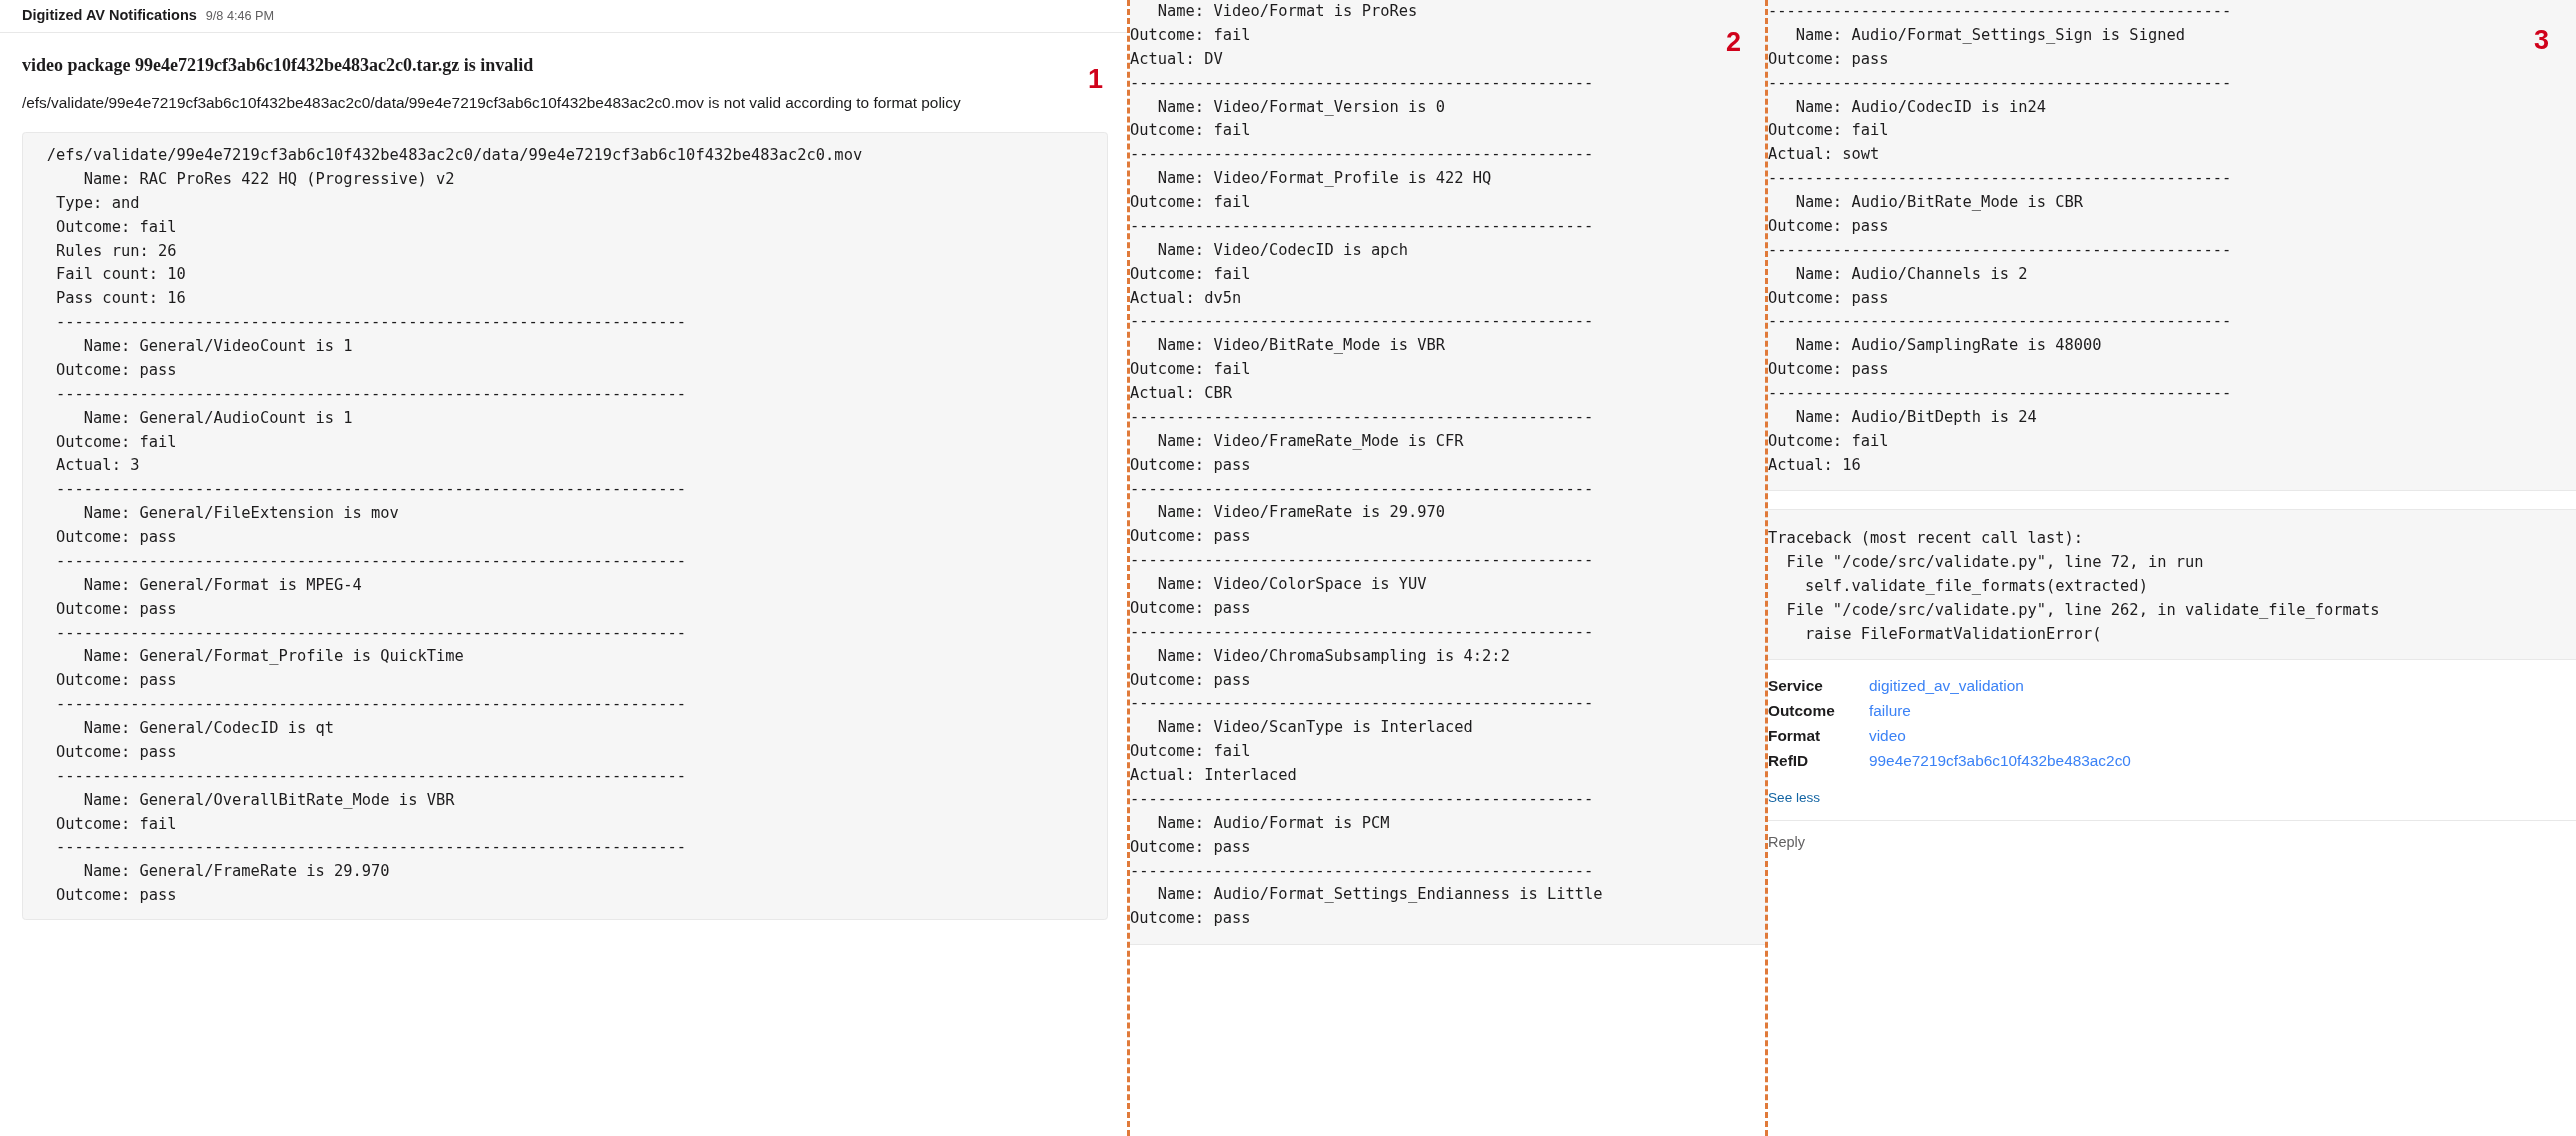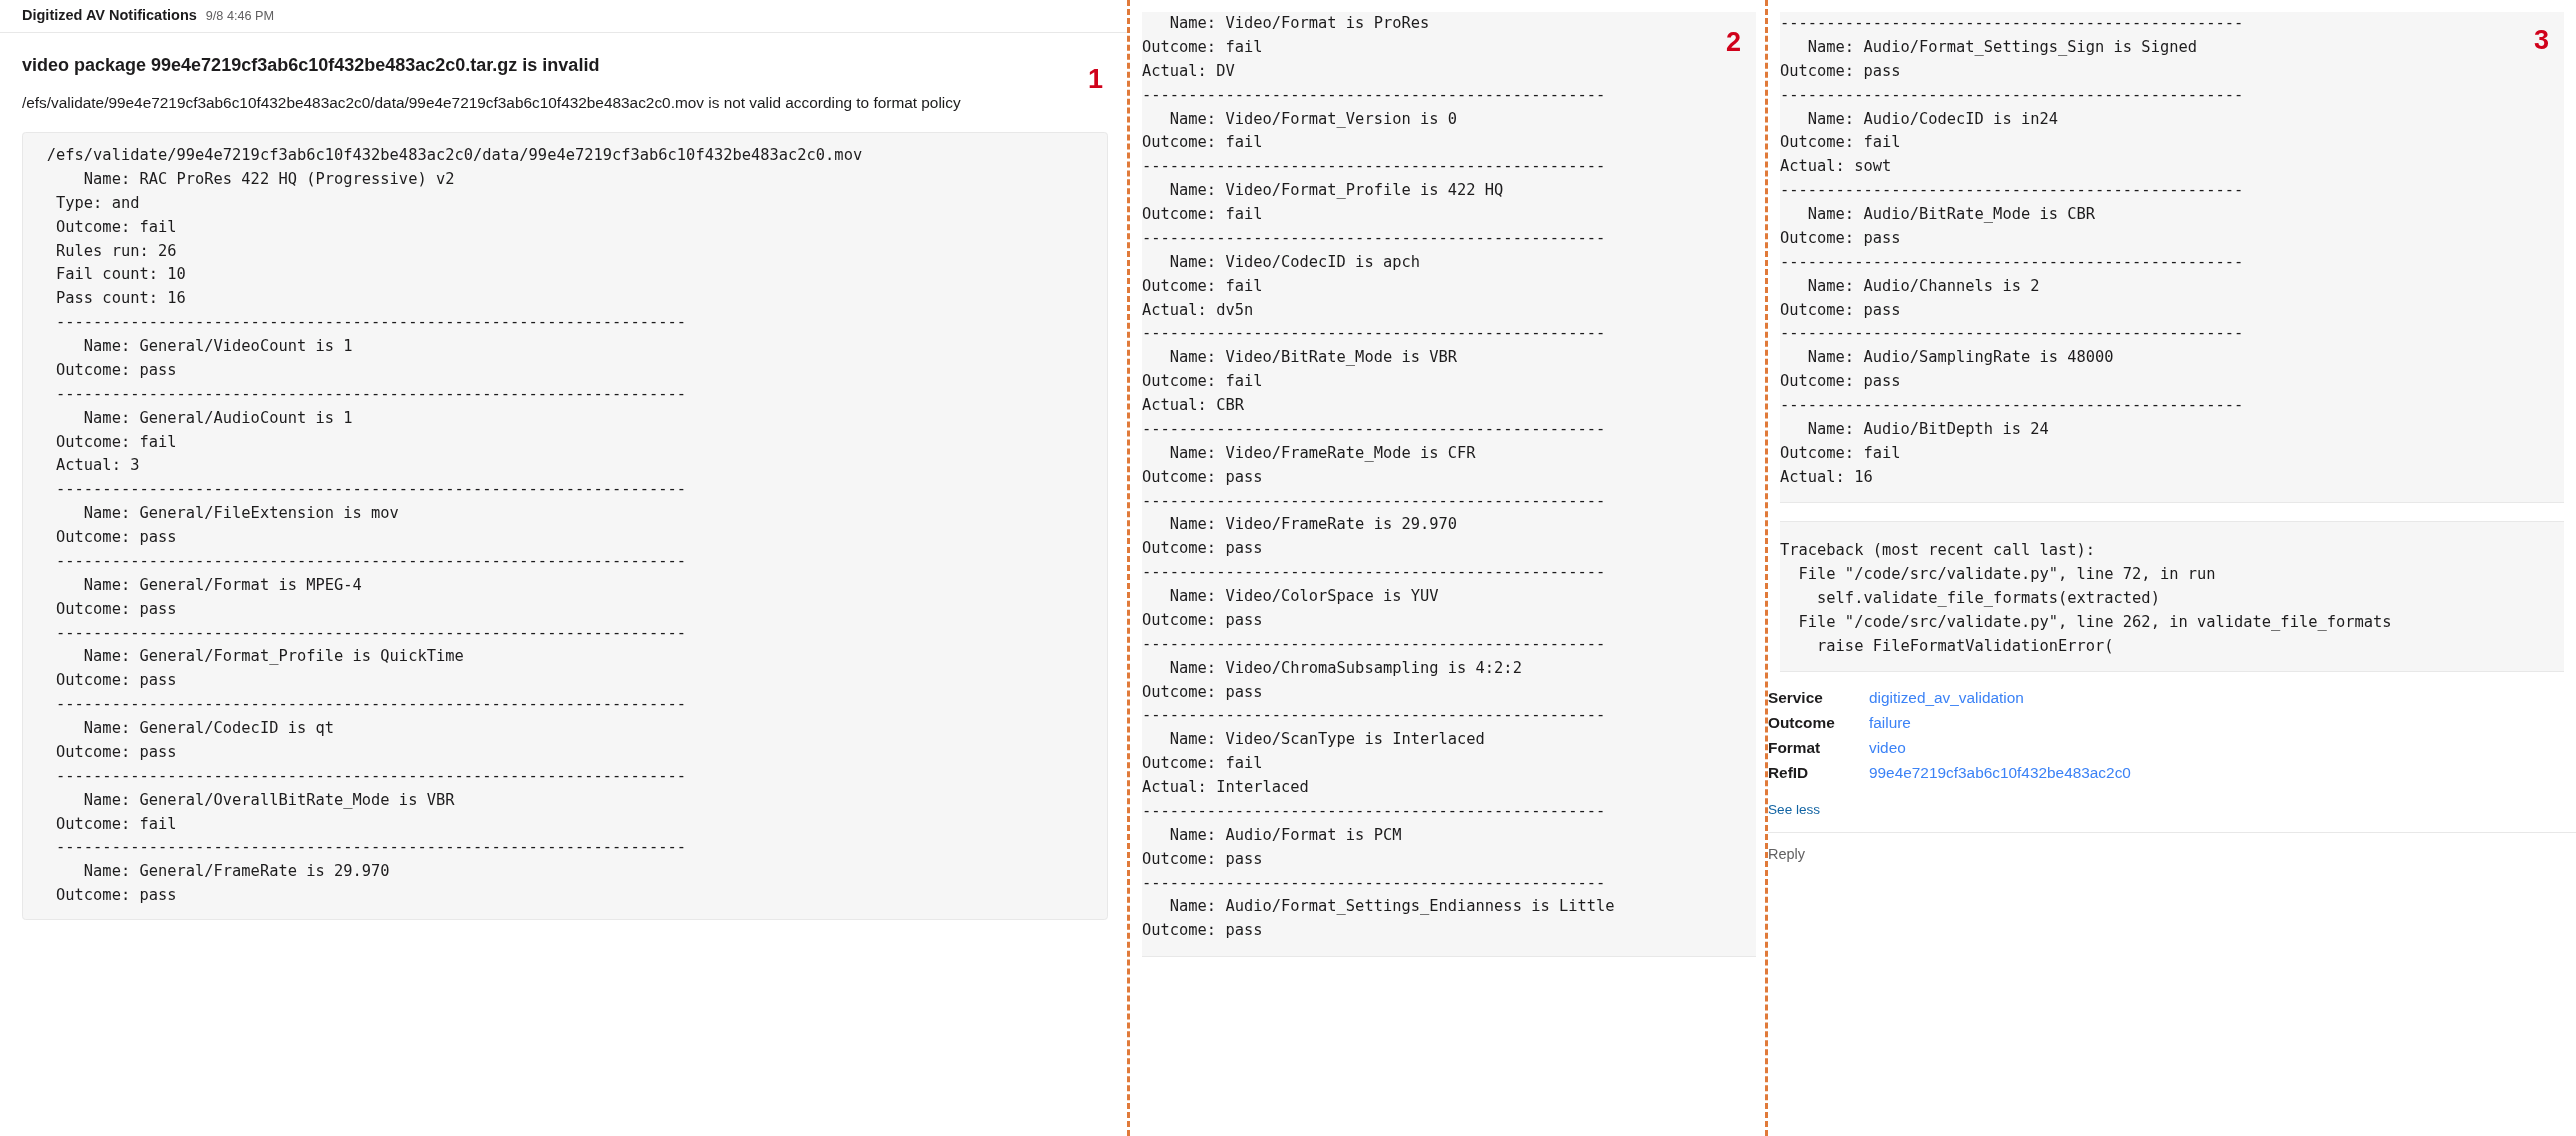--- a/index.html
+++ b/index.html
@@ -58,20 +58,21 @@
       font-size: 14.5px;
       color: #1d1c1d;
     }
     .timestamp {
       color: #616061;
       font-size: 12.7px;
       margin-left: 5.4px;
     }
     .title-row {
       padding: 22px 22px 9px 22px;
+      font-family: Liberation Serif, serif;
     }
     .title {
       font-weight: 700;
       font-size: 18px;
       color: #1d1c1d;
     }
     .subtitle {
       padding: 5.4px 22px 11px 22px;
       font-size: 15.4px;
       color: #1d1c1d;
@@ -84,21 +85,21 @@
       border-radius: 3.6px;
       padding: 11px 14.5px;
       font-family: ui-monospace, "SF Mono", Menlo, Monaco, Consolas, monospace;
       font-size: 15.4px;
       line-height: 1.55;
       white-space: pre;
       color: #1d1c1d;
       overflow: hidden;
     }
     .col2 .code-block, .col3 .code-block {
-      margin: 12px;
+      margin: 0;
       border-radius: 0;
       border-left: none;
       border-right: none;
       border-top: none;
       padding: 0 12.7px 12.7px 0;
     }
     .col3 .code-block.traceback {
       margin-top: 18px;
       padding-top: 17px;
       border-top: 0.9px solid #e8e8e8;

